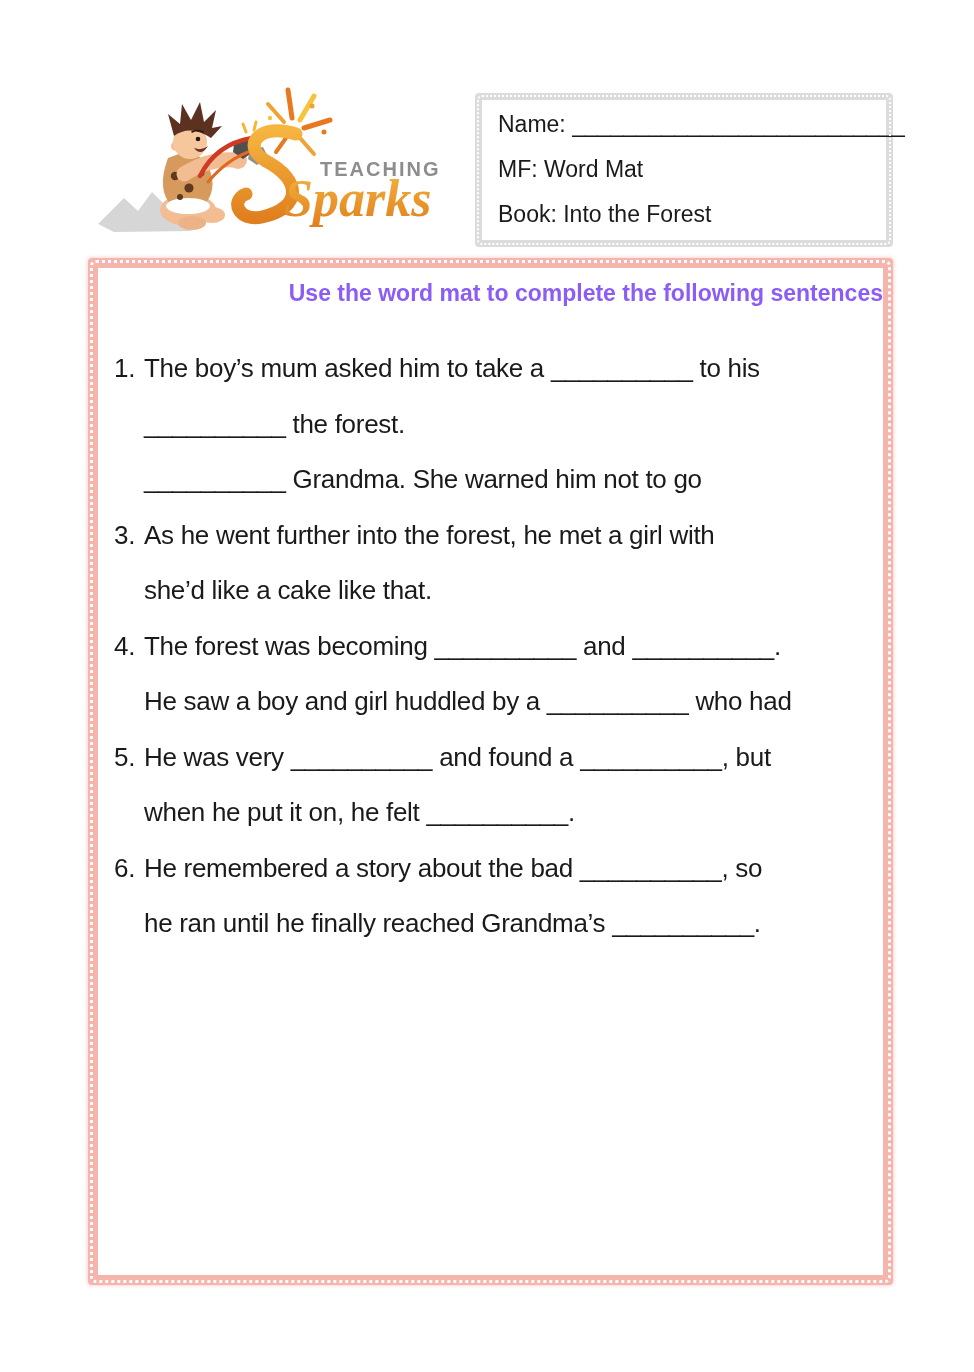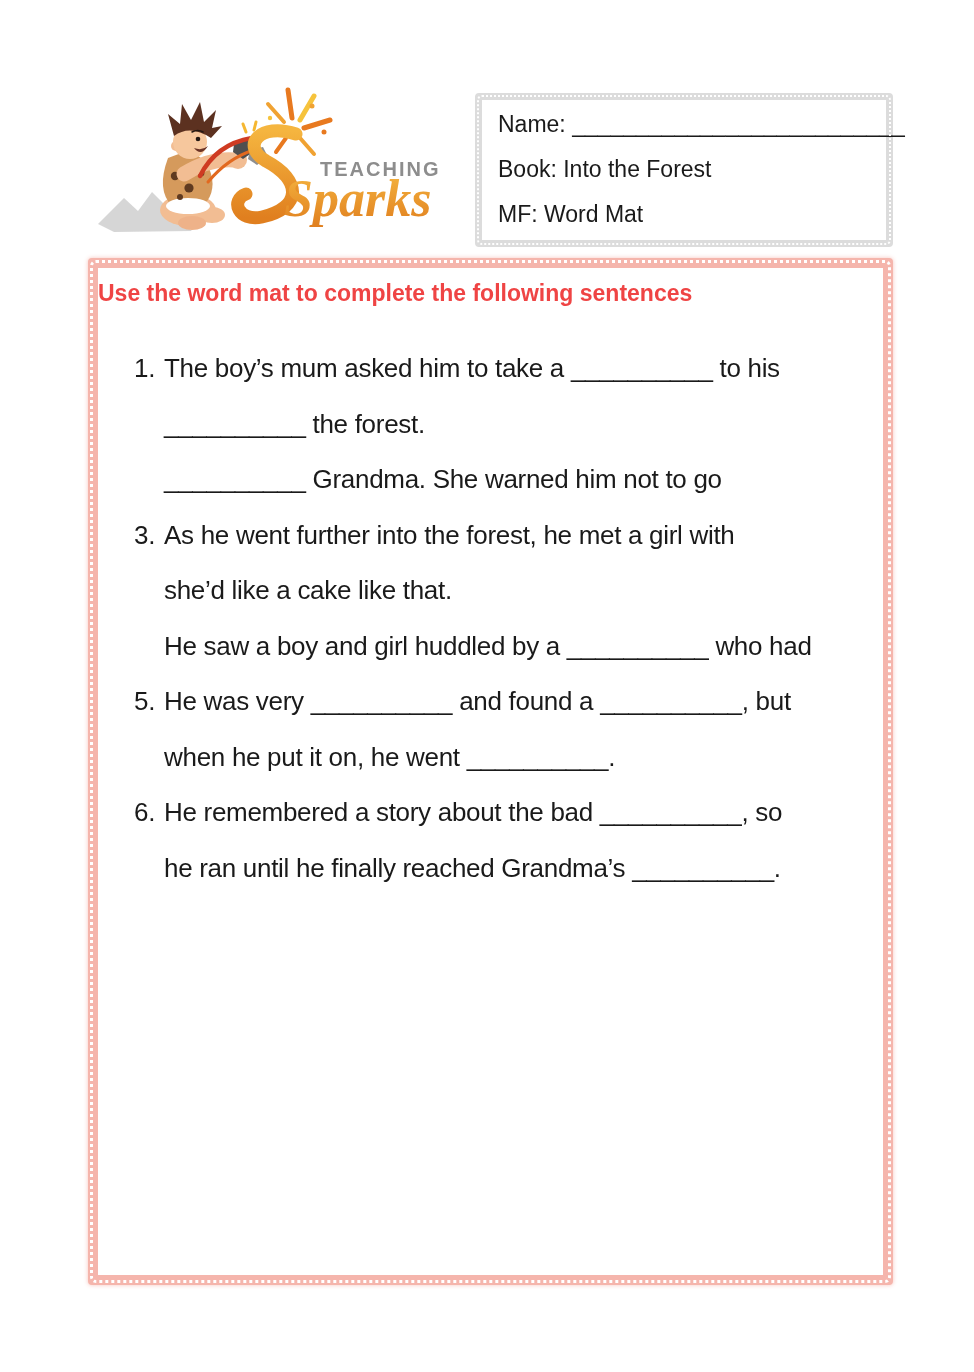--- a/index.html
+++ b/index.html
@@ -81,28 +81,28 @@
   .worksheet-box::before {
     content: "";
     position: absolute;
     inset: -8px;
     border: 3px dotted #ffffff;
     border-radius: 6px;
     pointer-events: none;
   }
   .ws-title {
     padding-top: 12px;
-    text-align: left;
+    text-align: right;
     font-size: 23px;
     font-weight: bold;
-    color: #ef4444;
+    color: #8b5cf6;
   }
   .sentences {
     margin-top: 34px;
-    padding-left: 36px;
+    padding-left: 16px;
     padding-right: 44px;
   }
   .sentence { margin: 0; }
   .line {
     font-size: 26px;
     line-height: 55.5px;
     white-space: pre;
     letter-spacing: -0.3px;
     color: #1a1a1a;
   }
@@ -186,22 +186,22 @@
       <path d="M208 50 C172 38 152 62 178 77 C214 96 214 124 174 133 C150 138 142 116 158 110" stroke="url(#orangeGrad)" stroke-width="13" fill="none" stroke-linecap="round"></path>
 
       <text class="brand-teaching" x="232" y="92">TEACHING</text>
       <text class="brand-sparks" x="196" y="132">Sparks</text>
     </svg>
   </div>
 
   <div class="name-box">
     <div class="name-box-inner">
       <div class="name-line">Name: __________________________</div>
+      <div class="name-line">MF: Word Mat</div>
       <div class="name-line">Book: Into the Forest</div>
-      <div class="name-line">MF: Word Mat</div>
     </div>
   </div>
 
   <div class="worksheet-box">
     <div class="ws-title">Use the word mat to complete the following sentences</div>
 
     <div class="sentences">
 
       <div class="sentence">
         <div class="line"><span class="num">1.</span><span>The boy’s mum asked him to take a __________ to his</span></div>
@@ -209,26 +209,27 @@
         <div class="line cont">__________ Grandma. She warned him not to go</div>
       </div>
 
 
       <div class="sentence">
         <div class="line"><span class="num">3.</span><span>As he went further into the forest, he met a girl with</span></div>
         <div class="line cont">she’d like a cake like that.</div>
       </div>
 
       <div class="sentence">
+        <div class="line"><span class="num">4.</span><span>The forest was becoming __________ and __________.</span></div>
         <div class="line cont">He saw a boy and girl huddled by a __________ who had</div>
       </div>
 
       <div class="sentence">
         <div class="line"><span class="num">5.</span><span>He was very __________ and found a __________, but</span></div>
-        <div class="line cont">when he put it on, he went __________.</div>
+        <div class="line cont">when he put it on, he felt __________.</div>
       </div>
 
       <div class="sentence">
         <div class="line"><span class="num">6.</span><span>He remembered a story about the bad __________, so</span></div>
         <div class="line cont">he ran until he finally reached Grandma’s __________.</div>
       </div>
 
     </div>
   </div>
 

